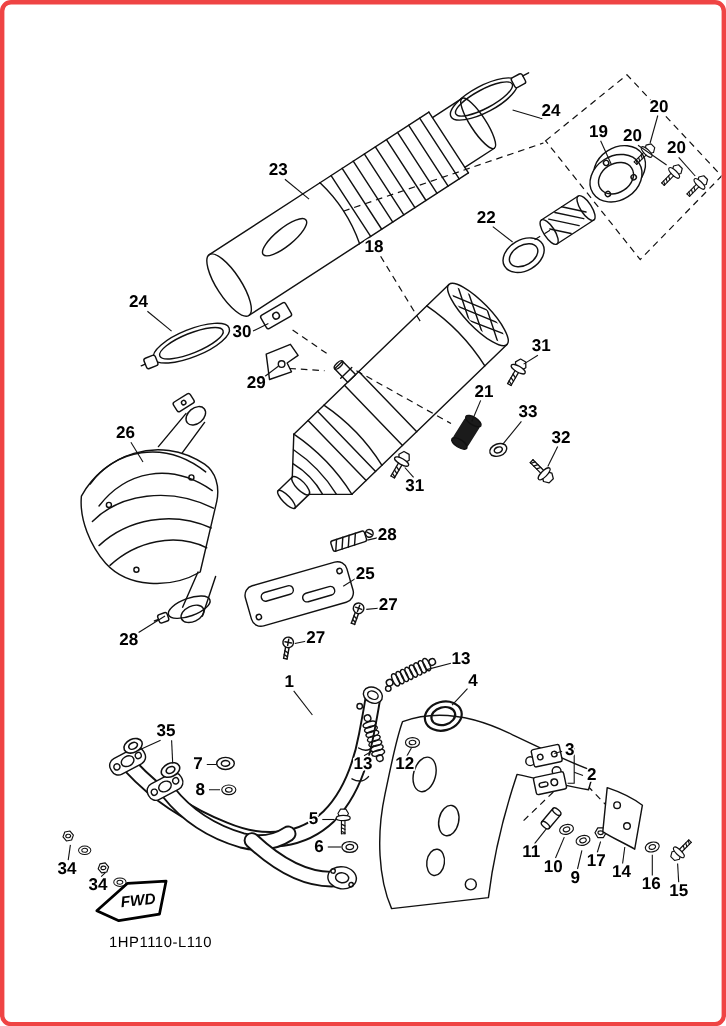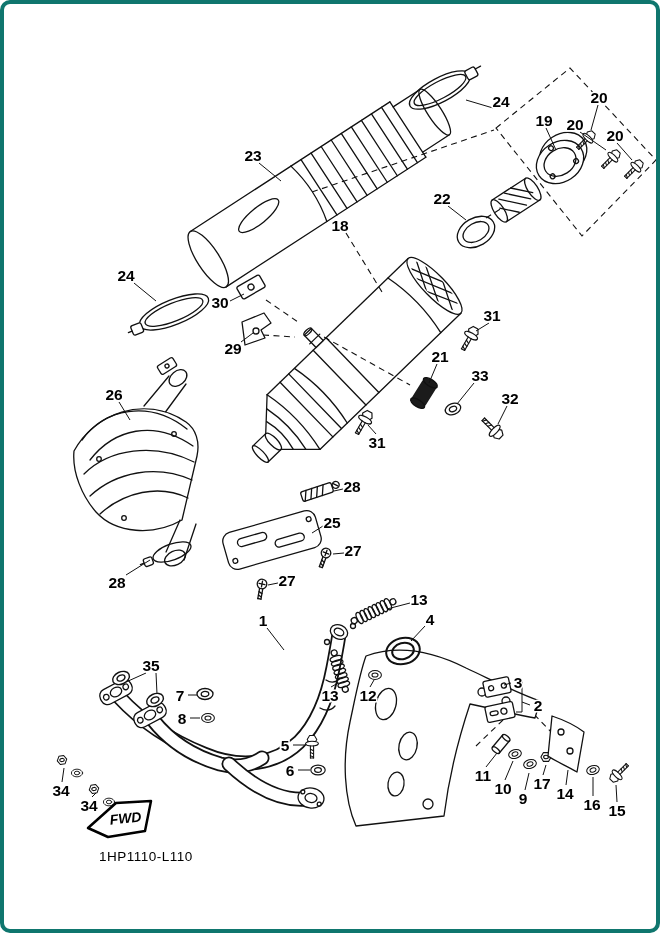--- a/index.html
+++ b/index.html
@@ -1,17 +1,17 @@
 <!DOCTYPE html>
 <html><head>
 <meta charset="utf-8">
 <style>
   html,body{margin:0;padding:0;background:#fff;}
   .frame{
-    width:652px;height:925px;border:4px solid #0f766e;border-radius:10px;
+    width:652px;height:925px;border:4px solid #ef4444;border-radius:10px;
     overflow:hidden;background:#fff;position:relative;
     font-family:"Liberation Sans",sans-serif;
   }
   svg{display:block;width:652px;height:925px;}
   .ln{stroke:#111;stroke-width:1.3;fill:none;stroke-linecap:round;stroke-linejoin:round;}
   .thk{stroke:#111;stroke-width:2;fill:none;}
   .dash{stroke:#111;stroke-width:1.1;fill:none;stroke-dasharray:6 4.5;}
   .leader{stroke:#111;stroke-width:1;fill:none;}
   .wfill{fill:#fff;}
   .dkfill{fill:#1b1b1b;}

